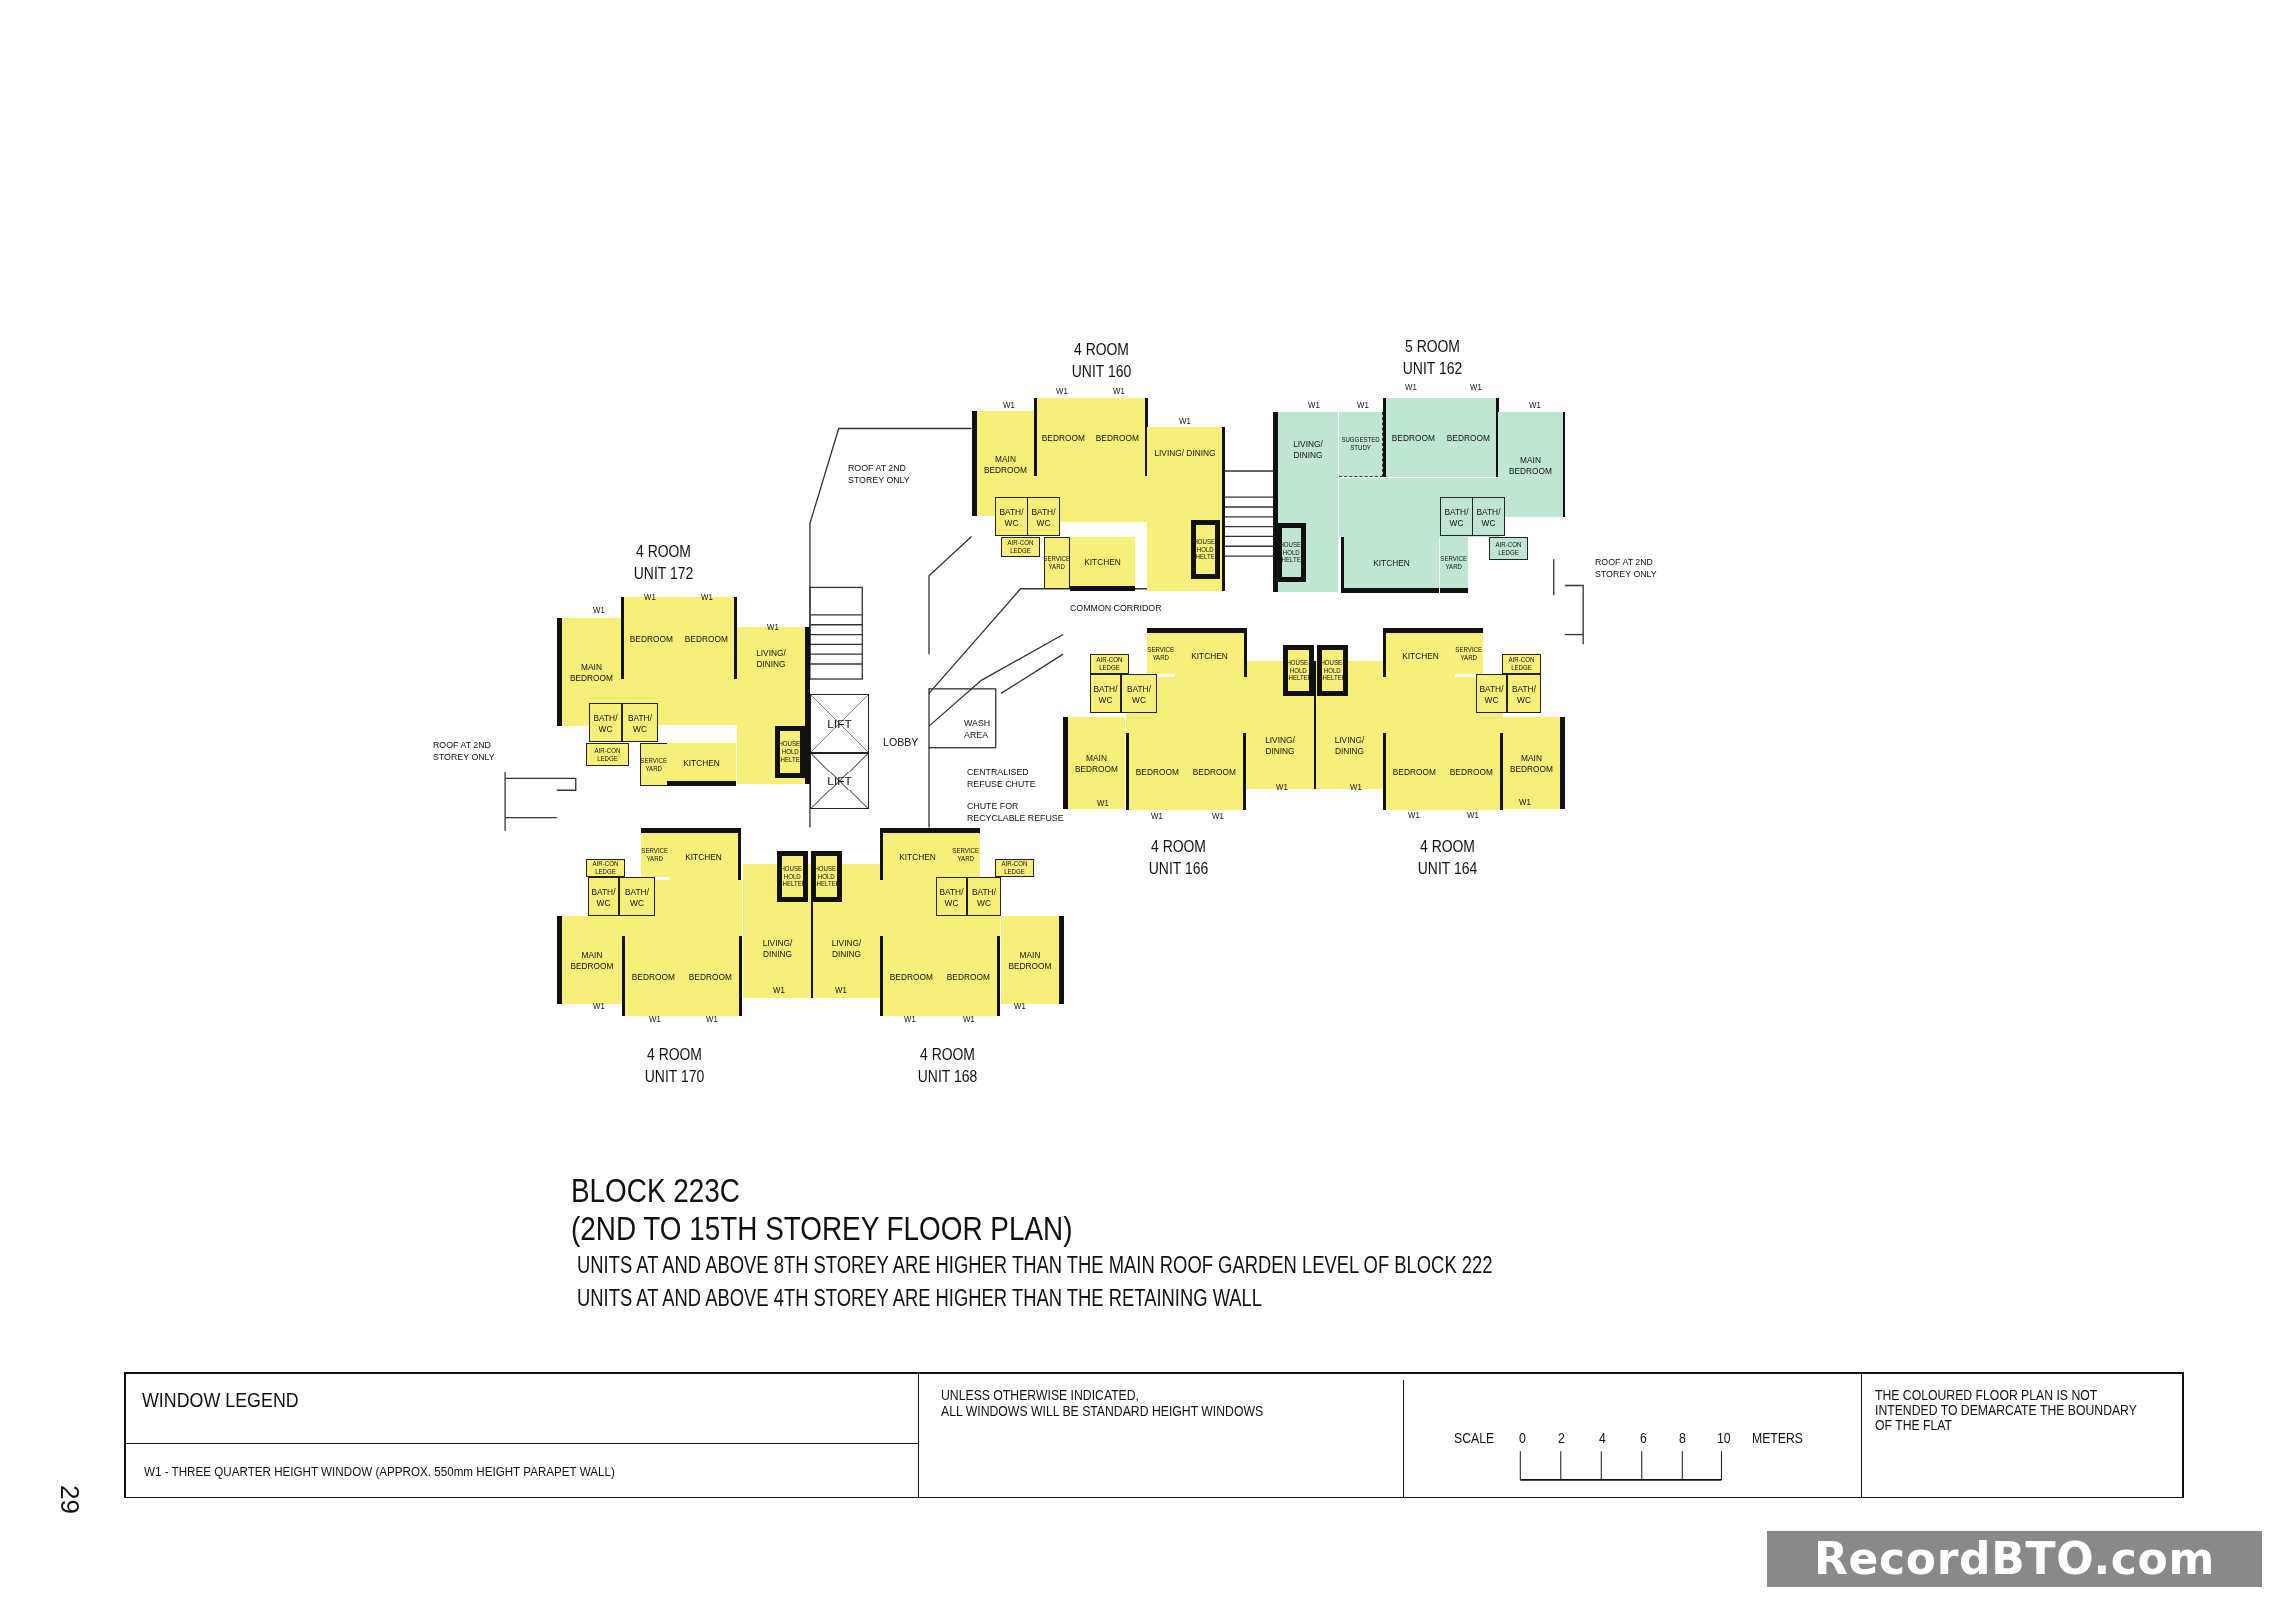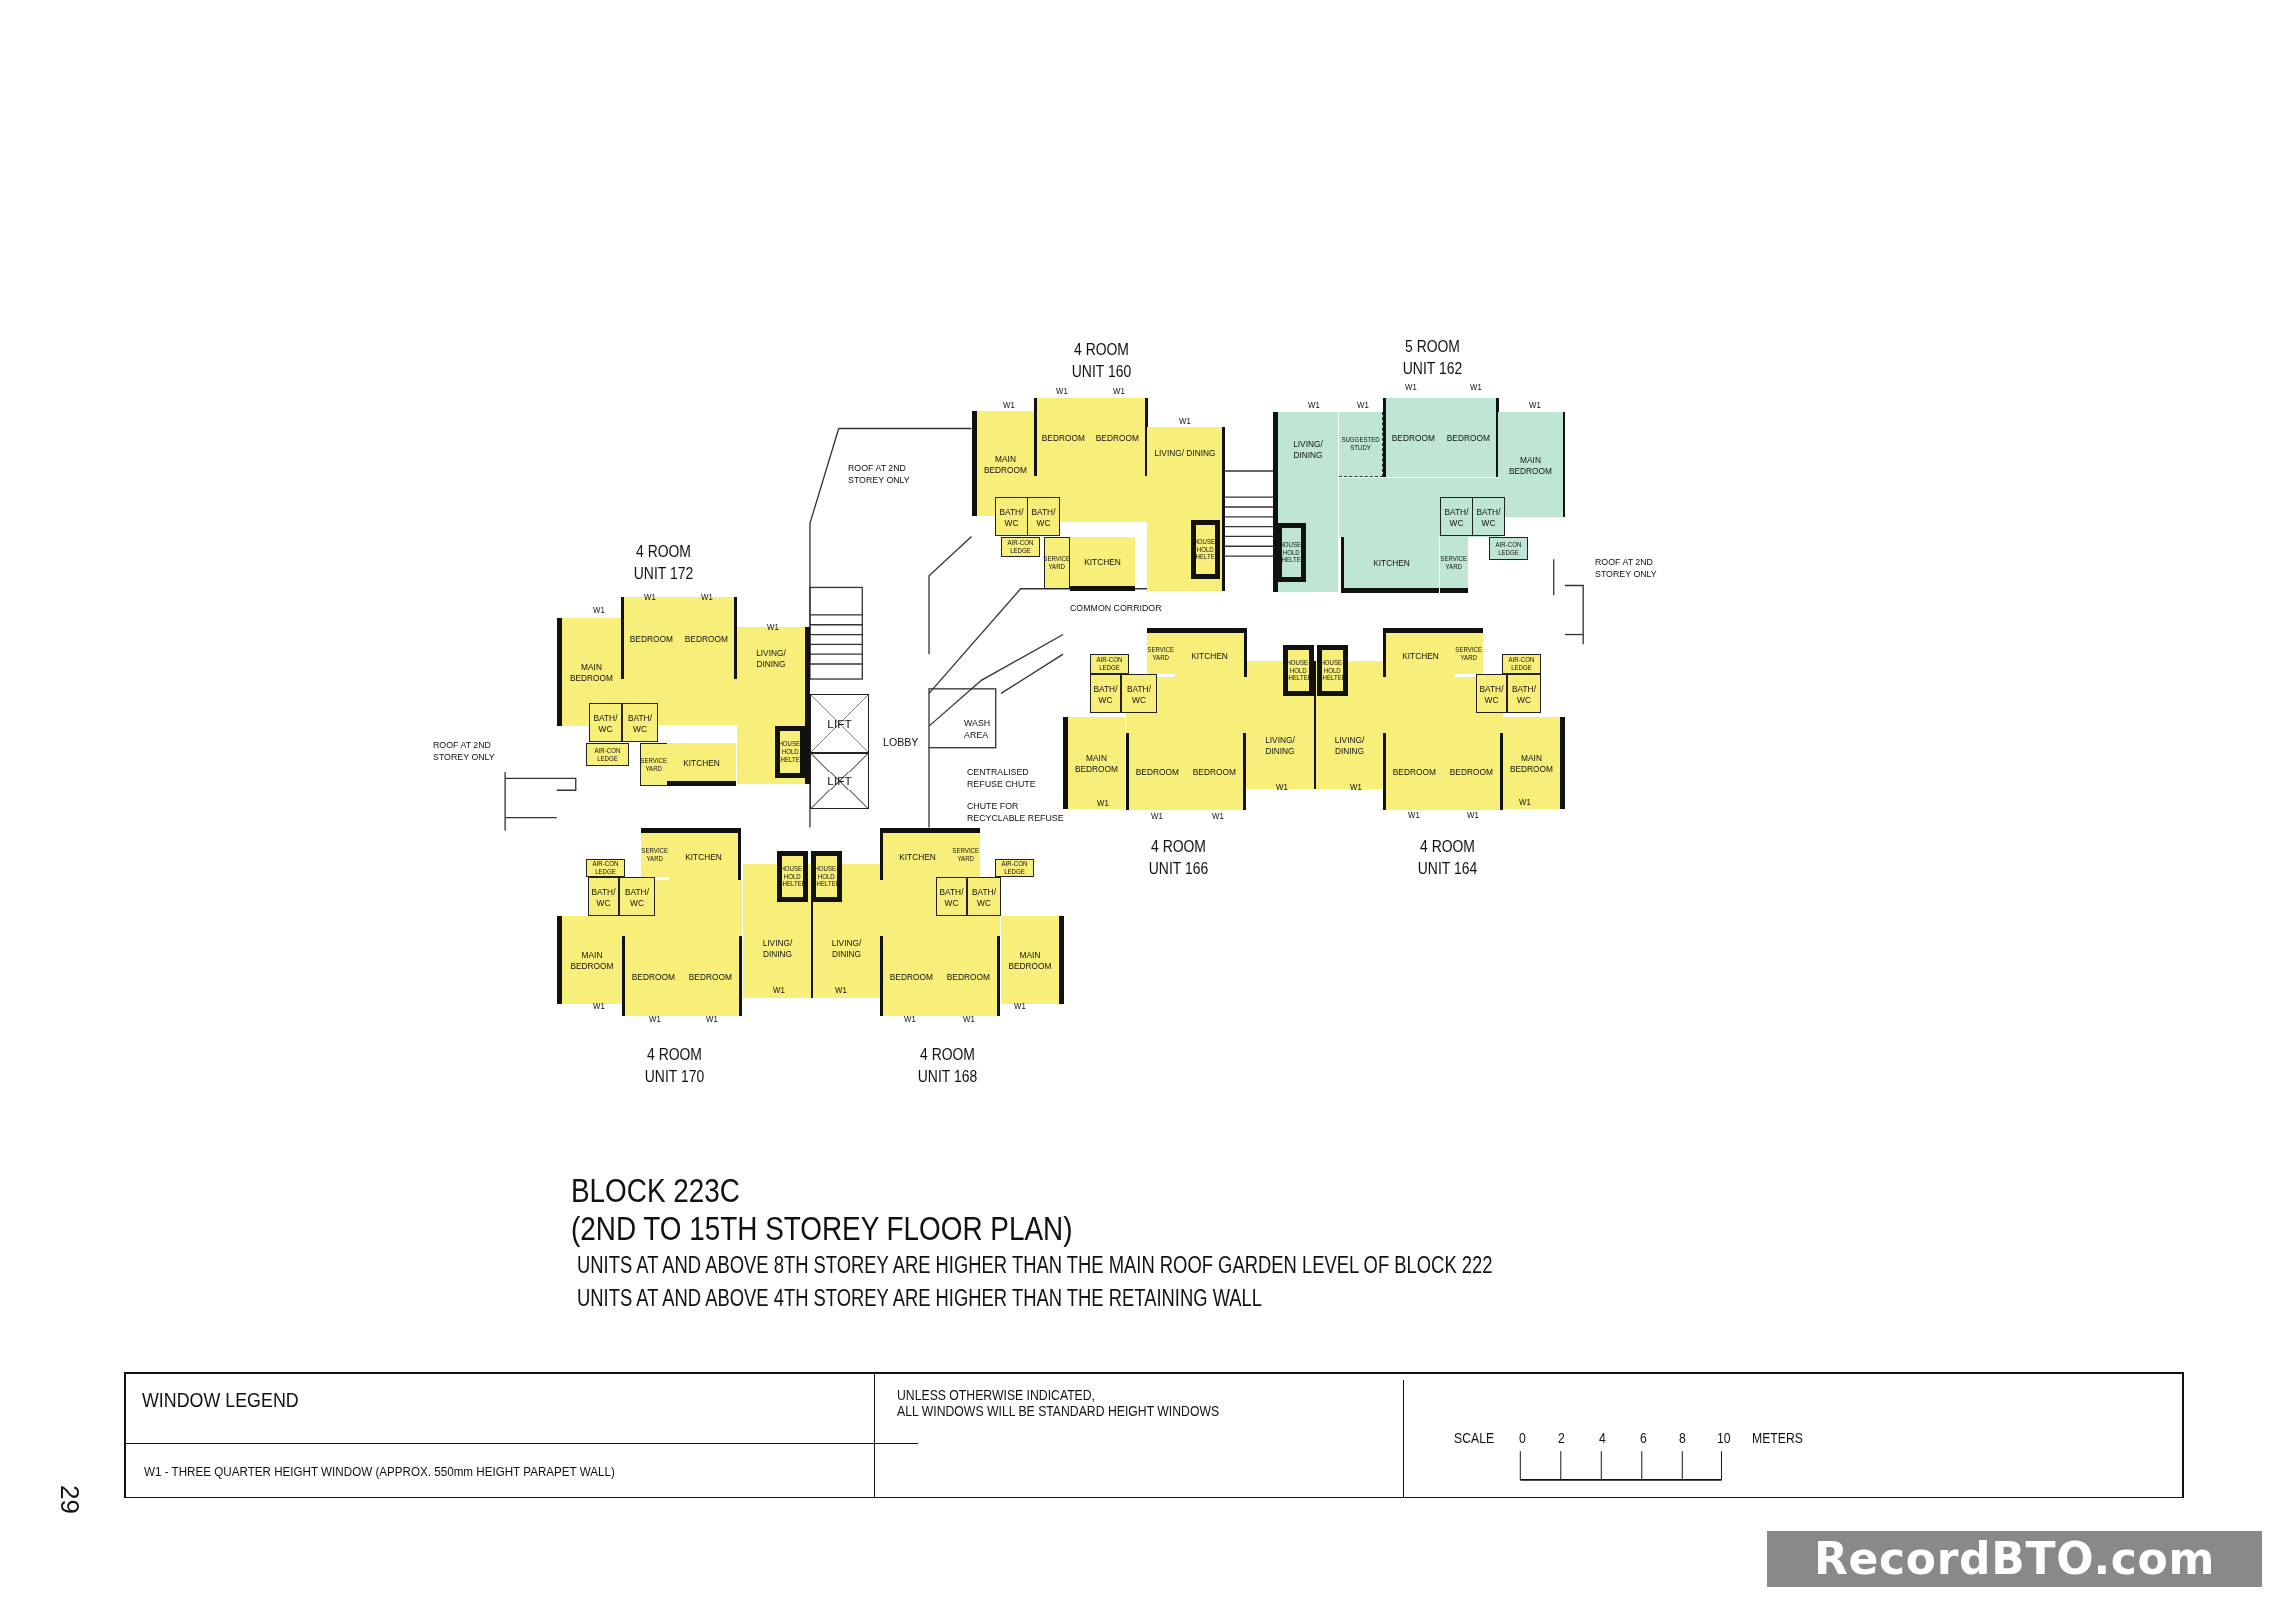--- a/index.html
+++ b/index.html
@@ -384,21 +384,21 @@
   <div>(2ND TO 15TH STOREY FLOOR PLAN)</div>
 </div>
 <div class="subnote" style="top:1252px;">UNITS AT AND ABOVE 8TH STOREY ARE HIGHER THAN THE MAIN ROOF GARDEN LEVEL OF BLOCK 222</div>
 <div class="subnote" style="top:1285px;">UNITS AT AND ABOVE 4TH STOREY ARE HIGHER THAN THE RETAINING WALL</div>
 
 <div class="legend">
   <div style="position:absolute;left:0;top:69px;width:792px;border-top:1.3px solid #111;"></div>
   <span class="ltext" style="left:15.7px;top:14.4px;font-size:21px;line-height:23.6px;">WINDOW LEGEND</span>
   <span class="ltext" style="left:18.3px;top:90px;font-size:13.7px;">W1 - THREE QUARTER HEIGHT WINDOW (APPROX. 550mm HEIGHT PARAPET WALL)</span>
 
-  <div class="lcell" style="left:748px;width:486px;">
+  <div class="lcell" style="left:792px;width:486px;">
     <span class="ltext" style="left:22px;top:13px;">UNLESS OTHERWISE INDICATED,</span>
     <span class="ltext" style="left:22px;top:29px;">ALL WINDOWS WILL BE STANDARD HEIGHT WINDOWS</span>
   </div>
 
   <div class="lcell" style="left:1277px;width:458px;margin-top:6px;">
     <span class="ltext" style="left:50px;top:50px;">SCALE</span>
     <span class="ltext" style="left:115px;top:50px;">0</span>
     <span class="ltext" style="left:154px;top:50px;">2</span>
     <span class="ltext" style="left:195px;top:50px;">4</span>
     <span class="ltext" style="left:236px;top:50px;">6</span>
@@ -411,17 +411,22 @@
           <line x1="64" y1="0" x2="64" y2="44"></line>
         <line x1="126" y1="0" x2="126" y2="44"></line>
           <line x1="188" y1="0" x2="188" y2="44"></line>
         <line x1="250" y1="0" x2="250" y2="44"></line>
           <line x1="310" y1="0" x2="310" y2="44"></line>
         <line x1="2" y1="44" x2="310" y2="44" stroke-width="2.5"></line>
       </g>
     </svg>
   </div>
 
+  <div class="lcell" style="left:1735px;right:0;">
+    <span class="ltext" style="left:13px;top:13px;">THE COLOURED FLOOR PLAN IS NOT</span>
+    <span class="ltext" style="left:13px;top:28px;">INTENDED TO DEMARCATE THE BOUNDARY</span>
+    <span class="ltext" style="left:13px;top:43px;">OF THE FLAT</span>
+  </div>
 </div>
 
 <div class="pageno">29</div>
 <div class="watermark">RecordBTO.com</div>
 
 
 </body></html>

